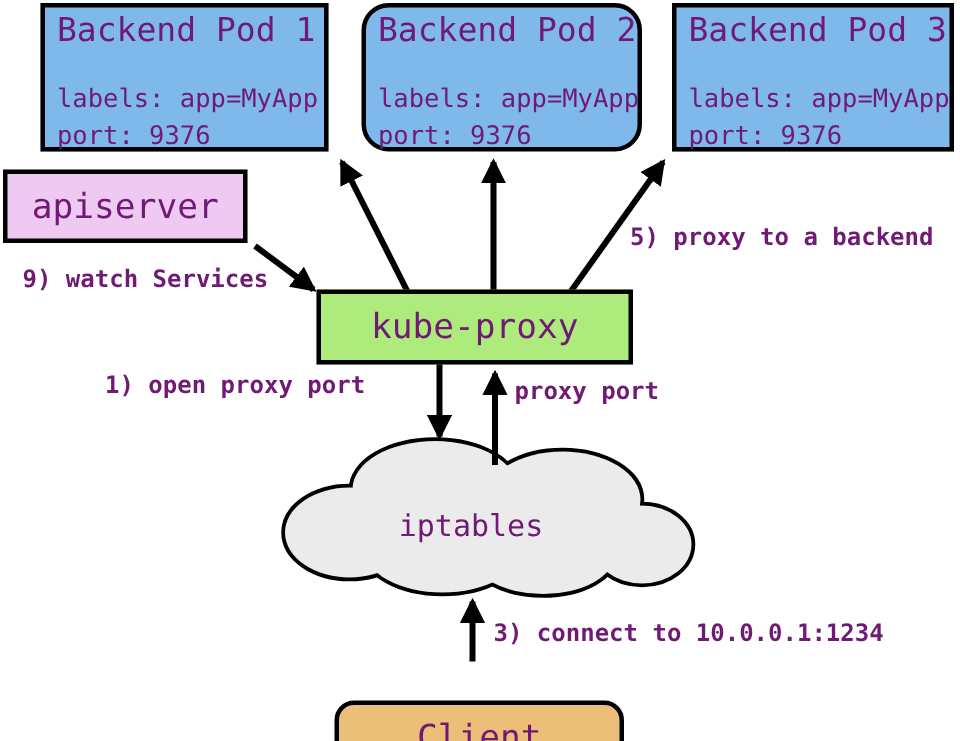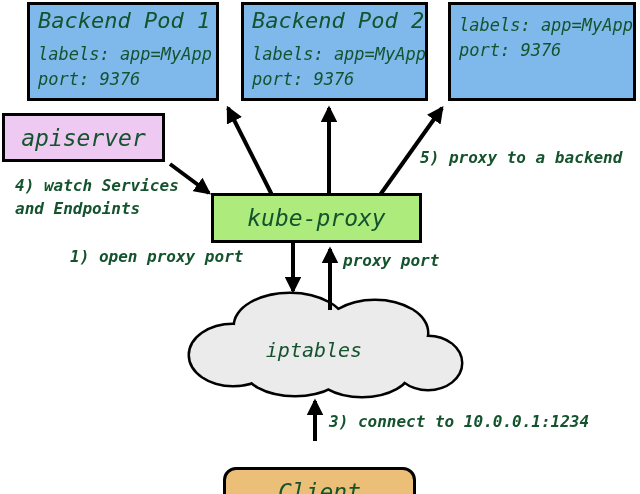--- a/index.html
+++ b/index.html
@@ -1,26 +1,25 @@
 <!DOCTYPE html>
 <html><head>
 <meta charset="utf-8">
 <style>
   html,body{margin:0;padding:0;background:#fff;}
   #stage{
     position:relative;width:640px;height:494px;background:#ffffff;
-    font-family:"DejaVu Sans Mono","Liberation Mono",monospace;color:#14532d;
+    font-family:"DejaVu Sans Mono","Liberation Mono",monospace;color:#701a75;
     overflow:hidden;
-    font-style:italic;
   }
   #diagram-svg{position:absolute;left:0;top:0;z-index:1;}
   .box{position:absolute;border:3px solid #000;box-sizing:border-box;z-index:2;}
   .pod-title{font-size:22px;line-height:26px;margin:3px 0 0 8px;white-space:nowrap;}
   .pod-line{font-size:17px;line-height:25px;margin:0 0 0 8px;white-space:nowrap;}
-  .pod-line.first{margin-top:8px;}
+  .pod-line.first{margin-top:20px;}
   .center-title{display:flex;align-items:center;justify-content:center;font-size:23px;}
   .note{position:absolute;font-weight:bold;font-size:16px;line-height:23px;white-space:nowrap;z-index:3;}
   .cloud-label{position:absolute;font-size:20px;z-index:2;text-align:center;}
 </style>
 </head>
 <body>
 
 <div id="stage">
 
   <svg id="diagram-svg" width="640" height="494" viewBox="0 0 640 494">
@@ -56,47 +55,47 @@
       <line x1="330" y1="310" x2="330" y2="249" marker-end="url(#ah)"></line>
       <line x1="315" y1="441" x2="315" y2="401" marker-end="url(#ah)"></line>
     </g>
   </svg>
 
   <div class="box" style="left: 27px; top: 2px; width: 192px; height: 99px; background-color: rgb(127, 184, 234);">
     <div class="pod-title">Backend Pod 1</div>
     <div class="pod-line first">labels: app=MyApp</div>
     <div class="pod-line">port: 9376</div>
   </div>
-  <div class="box" style="left: 241px; top: 2px; width: 187px; height: 99px; background-color: rgb(127, 184, 234);">
+  <div class="box" style="left: 241px; top: 2px; width: 187px; height: 99px; background-color: rgb(127, 184, 234); border-radius: 18px;">
     <div class="pod-title">Backend Pod 2</div>
     <div class="pod-line first">labels: app=MyApp</div>
     <div class="pod-line">port: 9376</div>
   </div>
   <div class="box" style="left: 448px; top: 2px; width: 188px; height: 99px; background-color: rgb(127, 184, 234);">
+    <div class="pod-title">Backend Pod 3</div>
     <div class="pod-line first">labels: app=MyApp</div>
     <div class="pod-line">port: 9376</div>
   </div>
 
   <div class="box center-title" style="left: 2px; top: 113px; width: 163px; height: 49px; background-color: rgb(238, 201, 241);">
     <span>apiserver</span>
   </div>
 
   <div class="box center-title" style="left: 211px; top: 193px; width: 211px; height: 50px; background-color: rgb(172, 235, 124);">
     <span>kube-proxy</span>
   </div>
 
   <div class="cloud-label" style="left:244px;top:338px;width:140px;">iptables</div>
 
   <div class="box center-title" style="left: 223px; top: 467px; width: 193px; height: 50px; background-color: rgb(235, 191, 120); border-radius: 13px;">
     <span>Client</span>
   </div>
 
   <div class="note" style="left:15px;top:174px;">
-    <div>4) watch Services</div>
-    <div>and Endpoints</div>
+    <div>9) watch Services</div>
   </div>
   <div class="note" style="left:70px;top:245px;">
     <div>1) open proxy port</div>
   </div>
   <div class="note" style="left:329px;top:410px;">
     <div>3) connect to 10.0.0.1:1234</div>
   </div>
   <div class="note" style="left:343px;top:249px;">
     <div>proxy port</div>
   </div>

